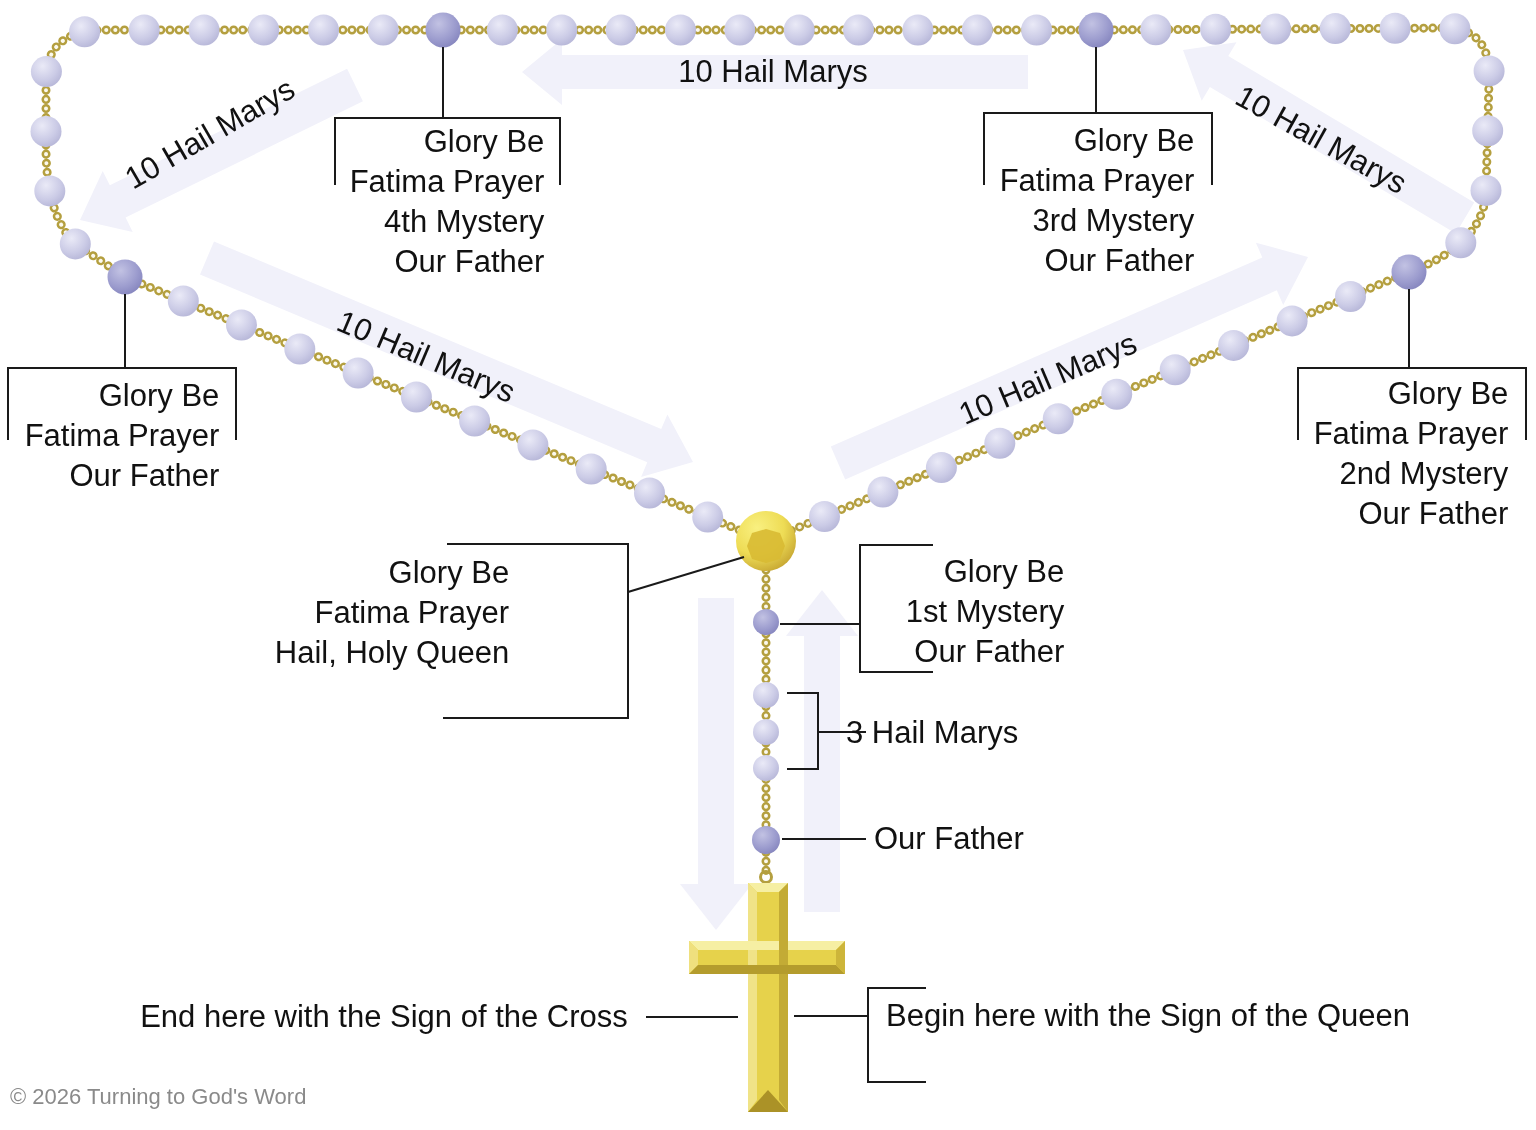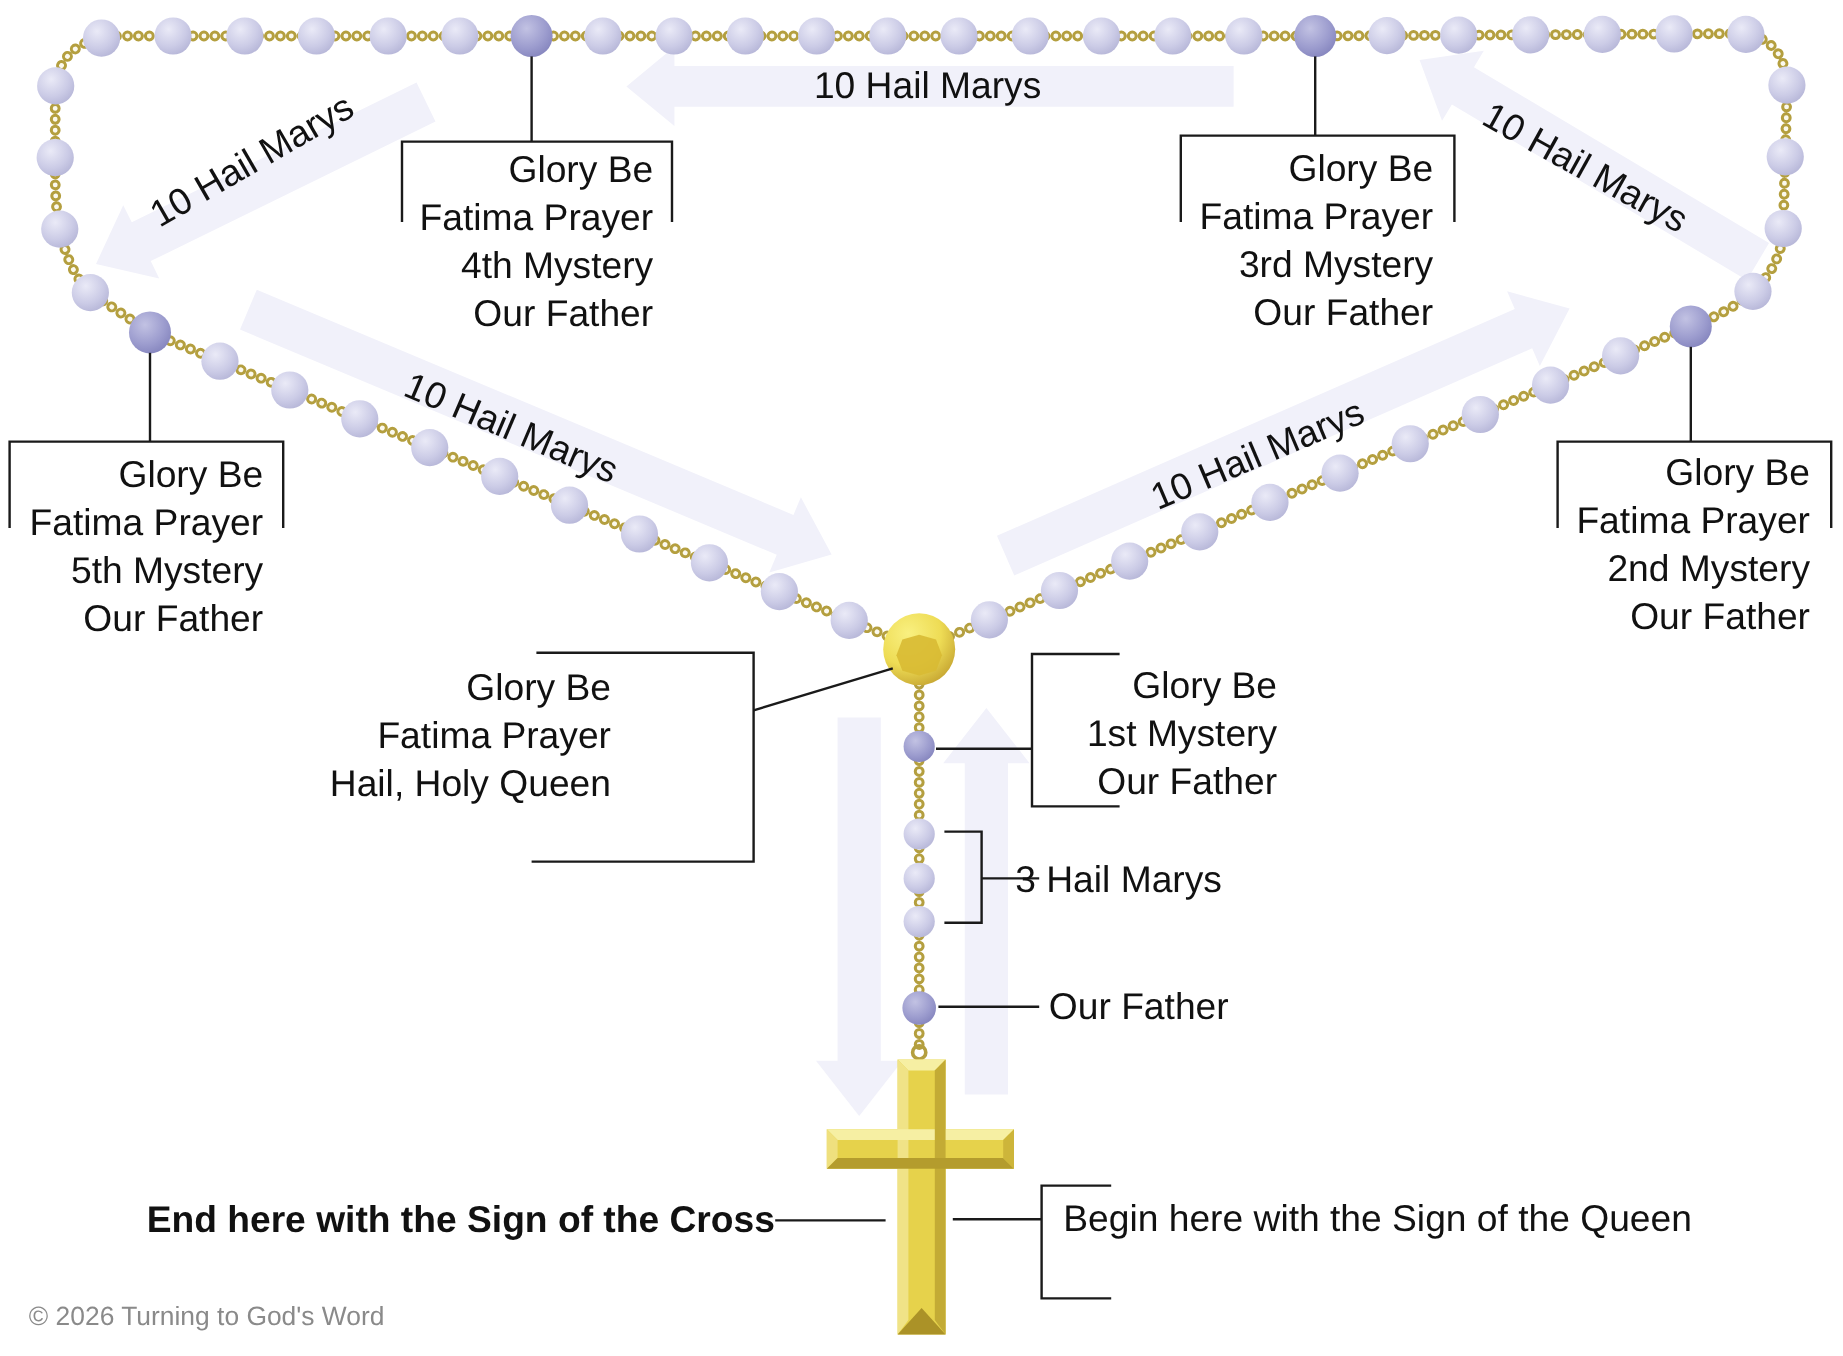--- a/index.html
+++ b/index.html
@@ -178,21 +178,20 @@
   </div>
   <div class="lbl center-x" style="left:1097px;top:121px;">
     <div>Glory Be</div>
     <div>Fatima Prayer</div>
     <div>3rd Mystery</div>
     <div>Our Father</div>
   </div>
   <div class="lbl center-x" style="left:122px;top:376px;">
     <div>Glory Be</div>
     <div>Fatima Prayer</div>
-    <div>5th Mystery</div>
     <div>Our Father</div>
   </div>
   <div class="lbl center-x" style="left:1411px;top:374px;">
     <div>Glory Be</div>
     <div>Fatima Prayer</div>
     <div>2nd Mystery</div>
     <div>Our Father</div>
   </div>
   <div class="lbl center-x" style="left:392px;top:553px;">
     <div>Glory Be</div>
@@ -200,18 +199,18 @@
     <div>Hail, Holy Queen</div>
   </div>
   <div class="lbl center-x" style="left:985px;top:552px;">
     <div>Glory Be</div>
     <div>1st Mystery</div>
     <div>Our Father</div>
   </div>
 
   <div class="lbl left-cy" style="left:846px;top:733px;">3 Hail Marys</div>
   <div class="lbl left-cy" style="left:874px;top:839px;">Our Father</div>
-  <div class="lbl center-xy" style="left:384px;top:1017px;font-weight:bold;">End here with the Sign of the Cross</div>
+  <div class="lbl center-xy" style="left:384px;top:1017px;">End here with the Sign of the Cross</div>
   <div class="lbl center-x" style="left:1148px;top:996px;">
     <div>Begin here with the Sign of the Queen</div>
   </div>
-  <div class="lbl left-cy copyright" style="left:24px;top:1097px;">© 2026 Turning to God's Word</div>
+  <div class="lbl left-cy copyright" style="left:10px;top:1097px;">© 2026 Turning to God's Word</div>
 </div>
 
 </body></html>

